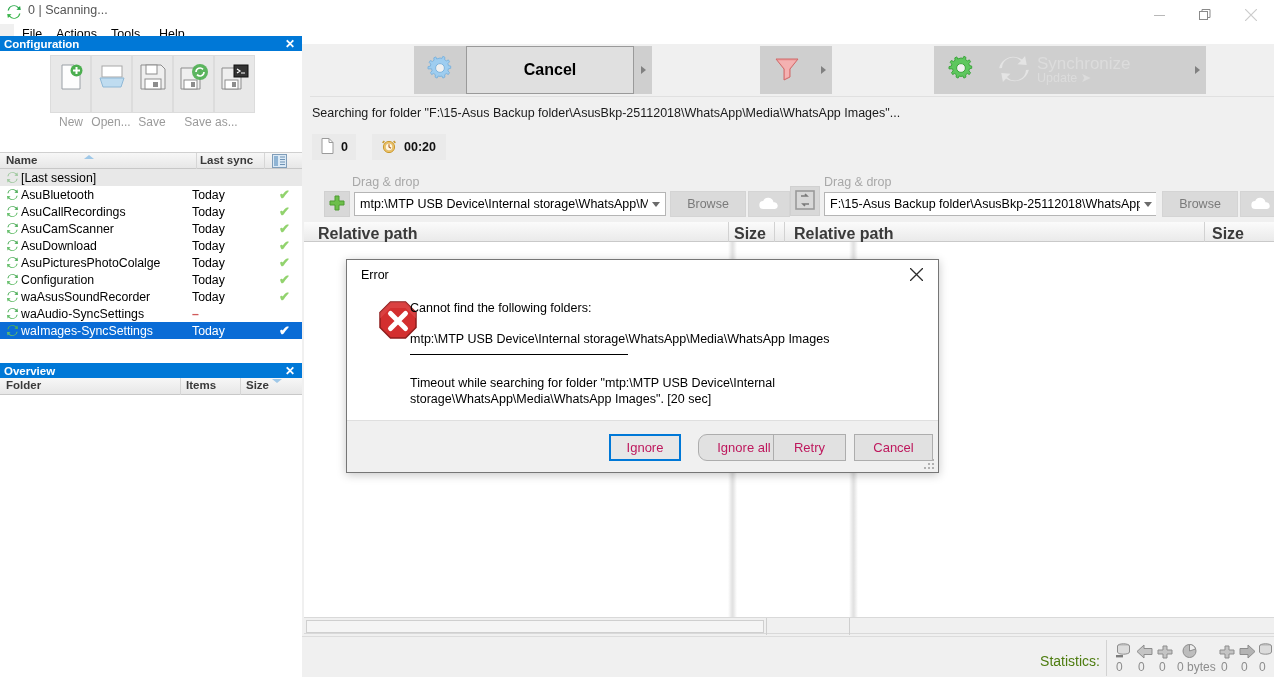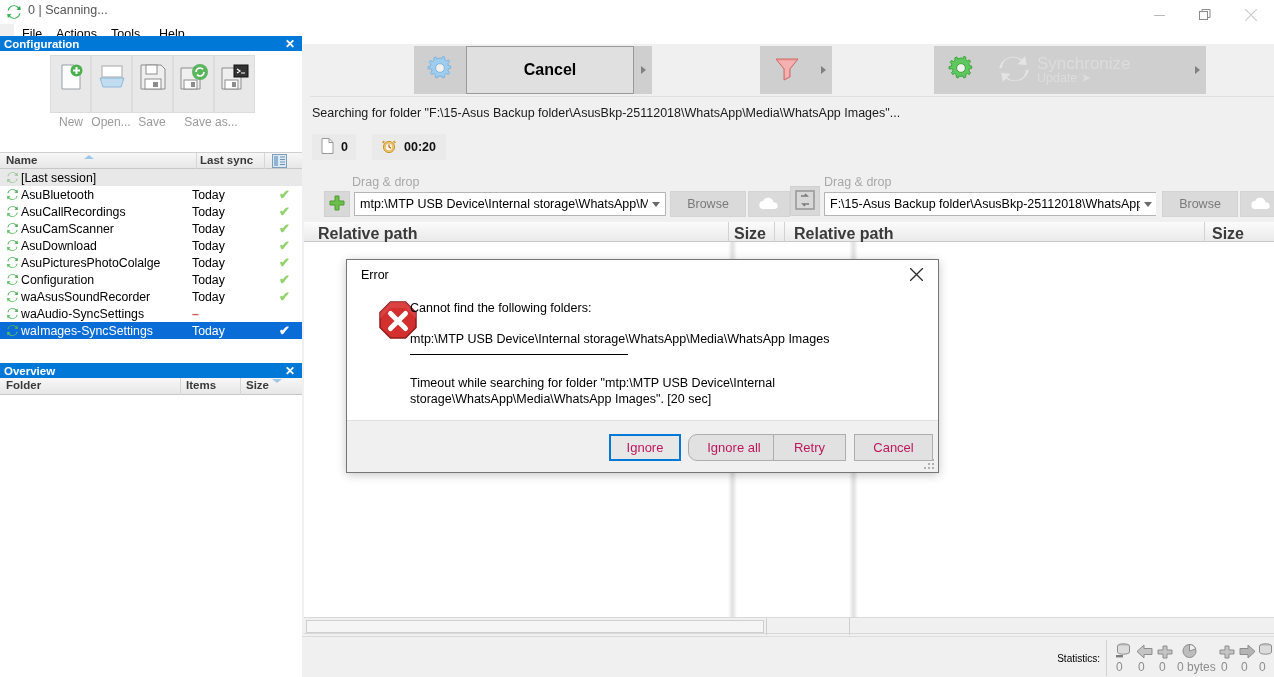--- a/index.html
+++ b/index.html
@@ -228,21 +228,21 @@
     box-sizing:border-box;
   }
   .hthumb { position:absolute; left:2px; top:2px; height:13px; background:#f5f5f5; border:1px solid #cfcfcf; box-sizing:border-box;}
   .hsep { position:absolute; top:0; width:1px; height:17px; background:#cfcfcf; }
 
   
   #statusbar {
     position:absolute; left:0px; top:592px; width:972px; height:41px;
     background:#f0f0f0; border-top:1px solid #dcdcdc; box-sizing:border-box;
   }
-  #stats-label { position:absolute; right:174px; top:16px; font-size:10px; color:#000000;}
+  #stats-label { position:absolute; right:174px; top:16px; font-size:14px; color:#4d7c0f;}
   #stats-box {
     position:absolute; right:0px; top:3px; width:168px; height:36px;
     border-left:1px solid #d2d2d2; box-sizing:border-box;
   }
   .stat-ic { position:absolute; top:2px; width:20px; height:18px; display:flex;align-items:center;justify-content:center;}
   .stat-vl { position:absolute; top:20px; font-size:12px; color:#8d8d8d; white-space:nowrap;}
 
   
   #dlg {
     position:absolute; left:346px; top:259px; width:593px; height:214px;
@@ -776,21 +776,21 @@
 
     <div class="dlg-txt" style="left:409px; top:300px; position:absolute;"></div>
     <div class="dlg-txt" style="left:63px; top:40px;">Cannot find the following folders:</div>
     <div class="dlg-txt" style="left:63px; top:71px;">mtp:\MTP USB Device\Internal storage\WhatsApp\Media\WhatsApp Images</div>
     <div id="dlg-rule" style="left:63px; top:94px; width:218px;"></div>
     <div class="dlg-txt" style="left:63px; top:115px;">Timeout while searching for folder "mtp:\MTP USB Device\Internal</div>
     <div class="dlg-txt" style="left:63px; top:131px;">storage\WhatsApp\Media\WhatsApp Images". [20 sec]</div>
 
     <div id="dlg-foot">
       <div class="dbtn focus" style="left:262px; width:72px;">Ignore</div>
-      <div class="dbtn" style="left:341px; width:92px;border-radius:9px;">Ignore all</div>
+      <div class="dbtn" style="left:351px; width:92px;border-radius:9px;">Ignore all</div>
       <div class="dbtn" style="left:426px; width:73px;">Retry</div>
       <div class="dbtn" style="left:507px; width:79px;">Cancel</div>
       <span id="dlg-resize">
         <i style="left:8px;top:8px"></i>
           <i style="left:4px;top:8px"></i>
           <i style="left:8px;top:4px"></i>
         <i style="left:0px;top:8px"></i>
           <i style="left:4px;top:4px"></i>
           <i style="left:8px;top:0px"></i>
       </span>

